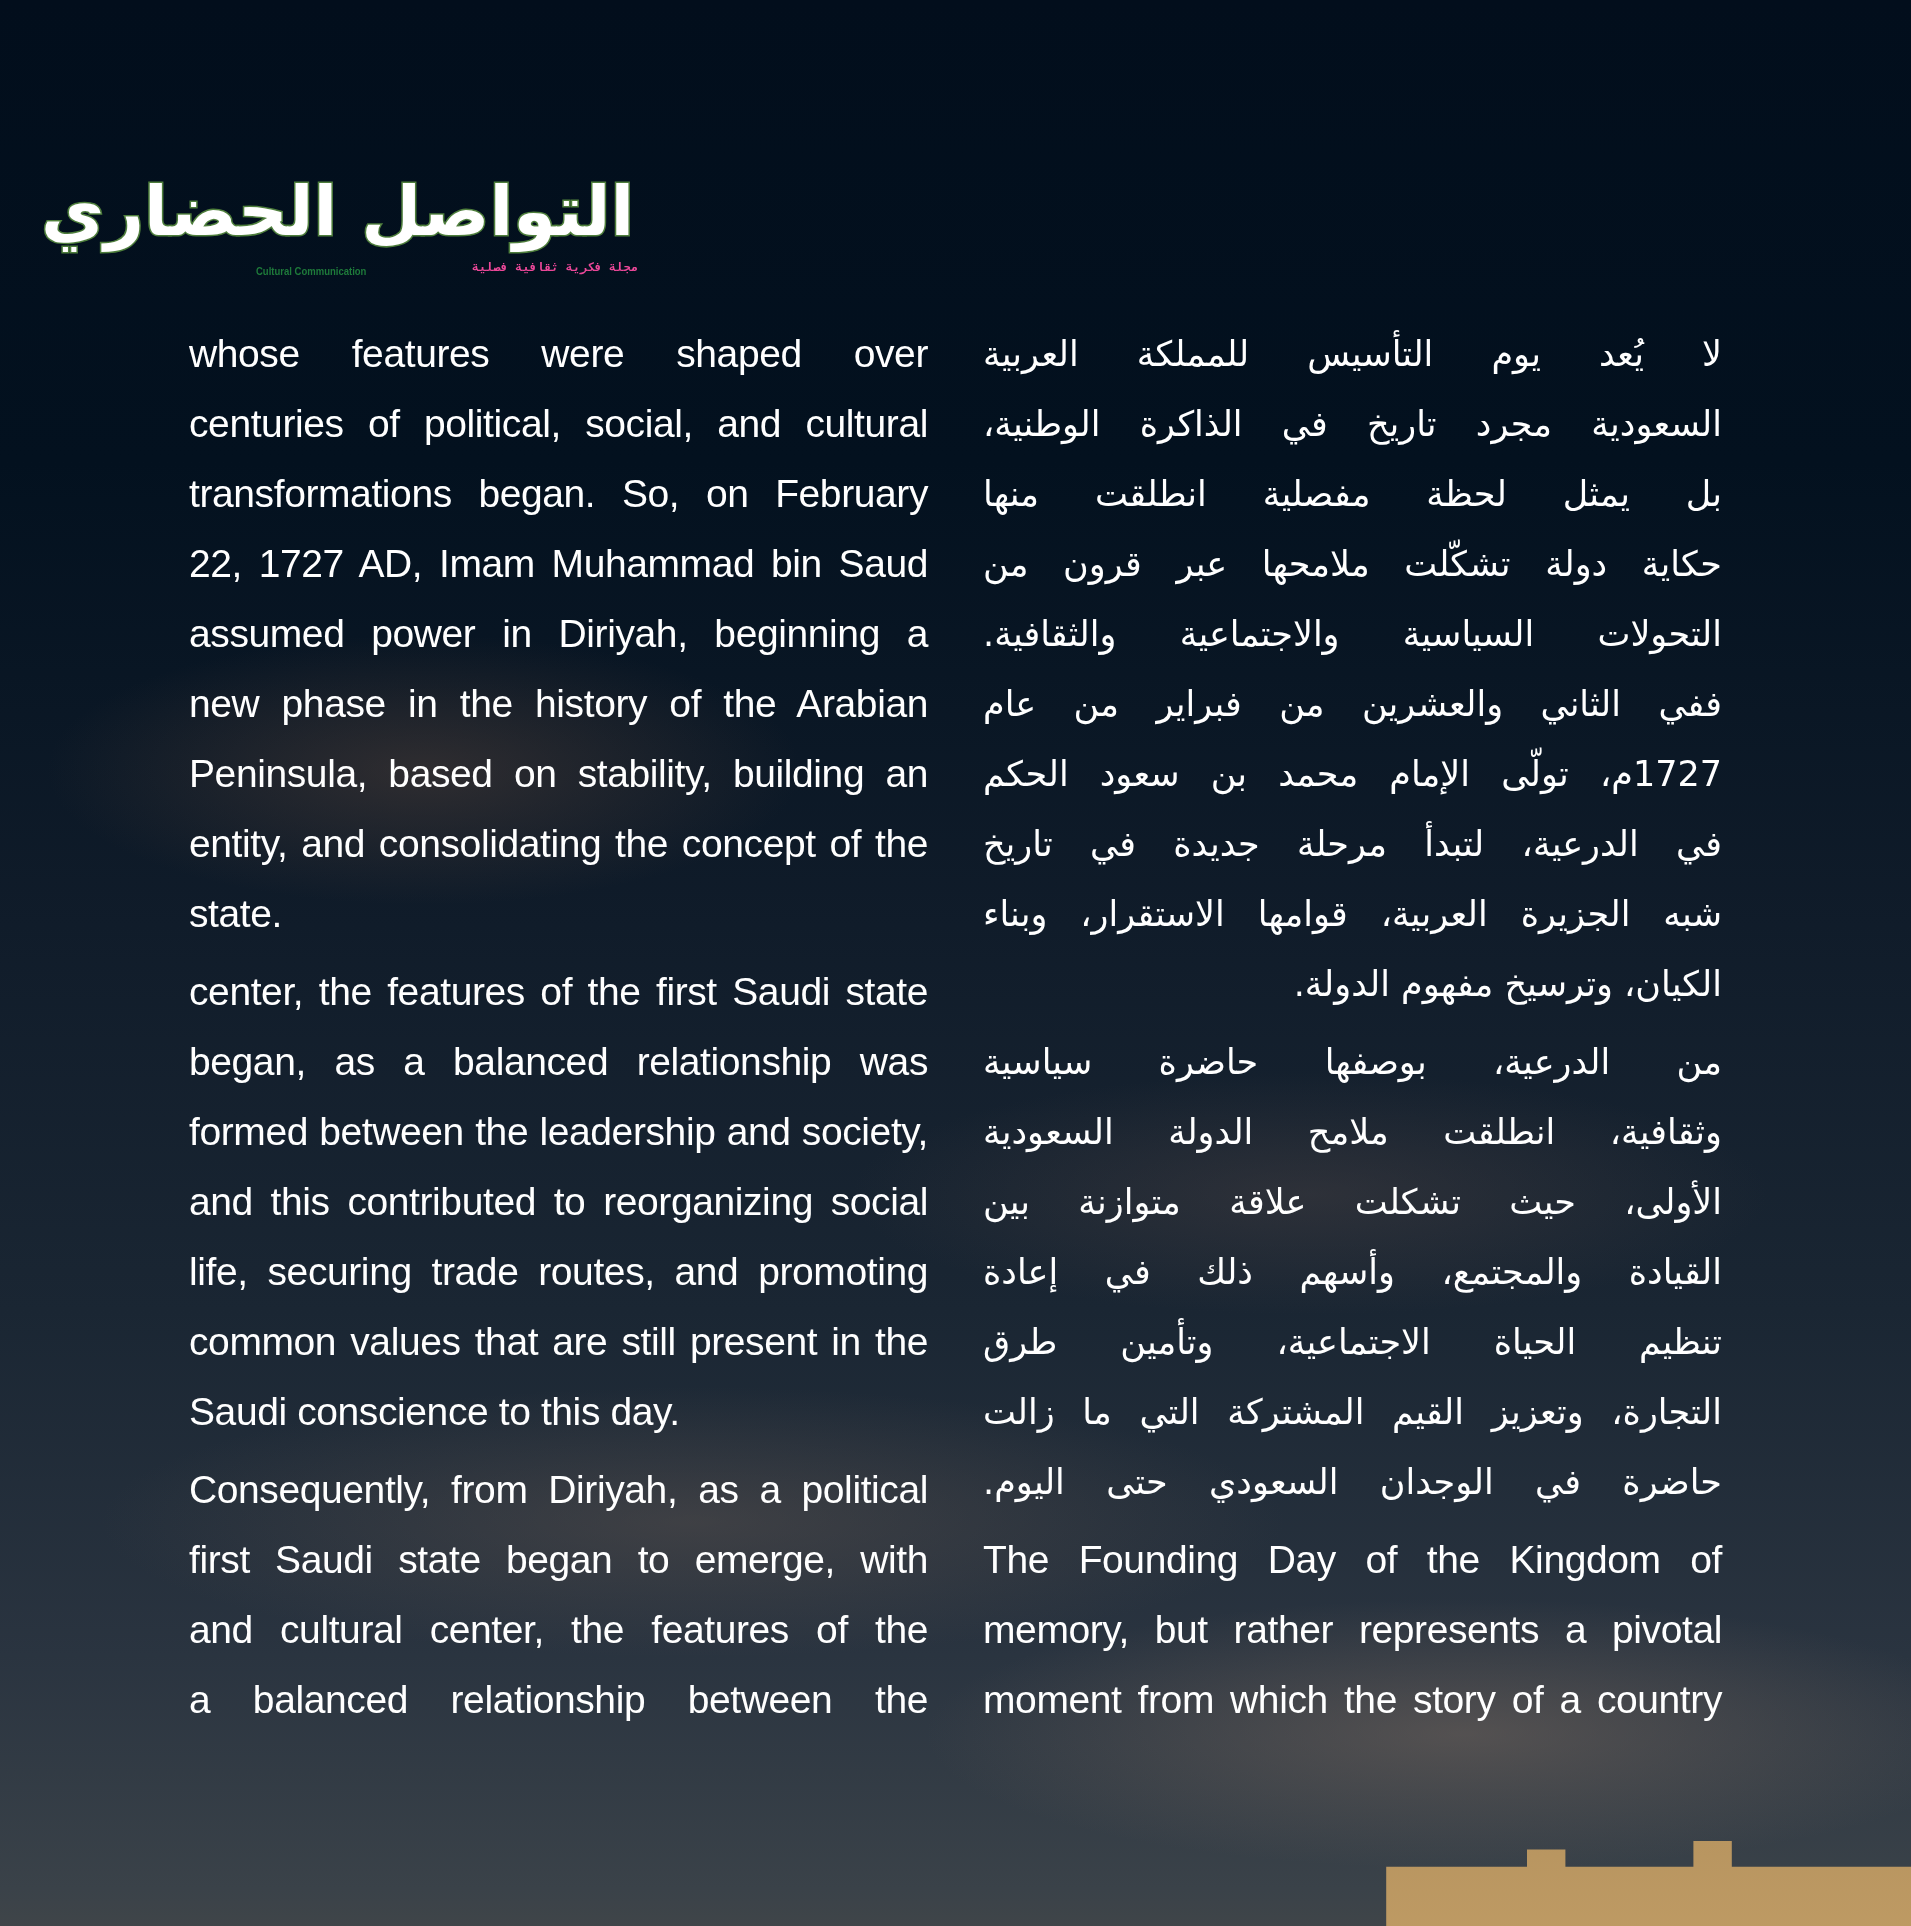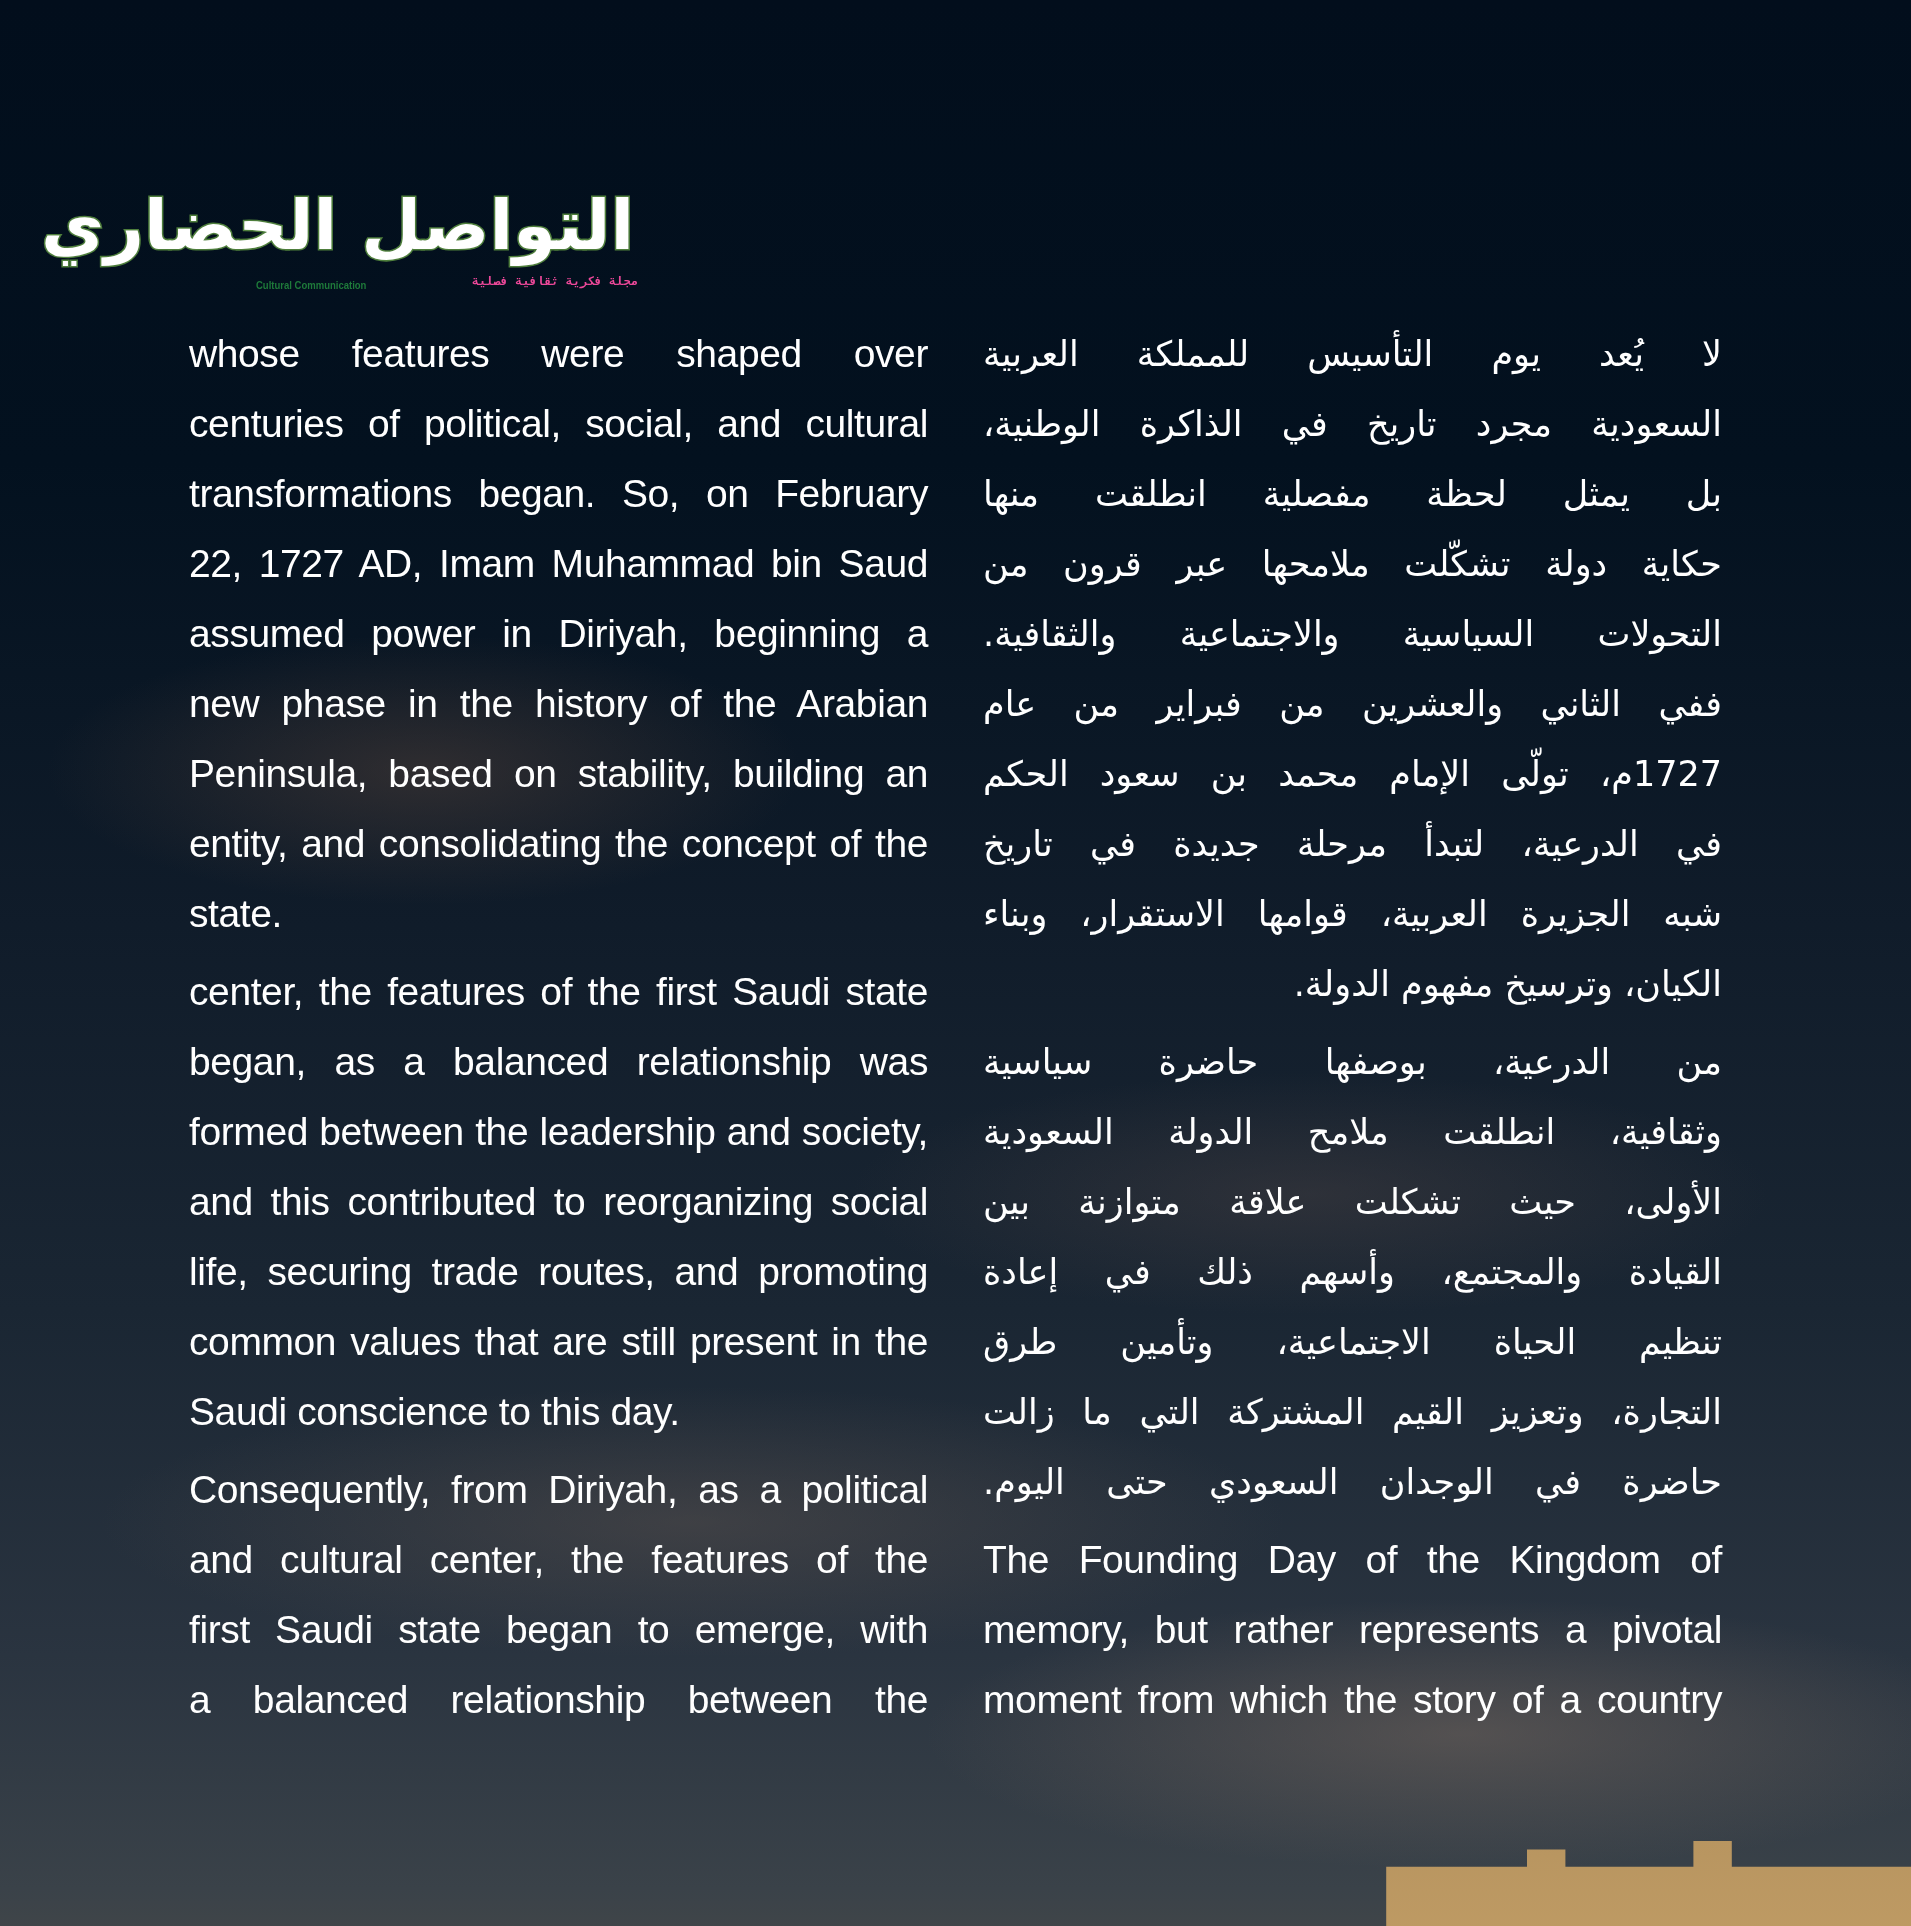--- a/index.html
+++ b/index.html
@@ -20,21 +20,21 @@
   }
   
   .b { position: absolute; }
   .fort-main {
     left: 1271px; top: 1841px; width: 640px; height: 861px;
     background: linear-gradient(180deg, #b89560 0%, #c9a46a 30%, #a98c5d 70%, #8a7452 100%);
     clip-path: polygon(8% 12%, 18% 12%, 18% 3%, 40% 3%, 40% 1%, 46% 1%, 46% 3%, 66% 3%, 66% 0%, 72% 0%, 72% 3%, 100% 3%, 100% 100%, 0% 100%, 0% 20%, 8% 20%);
   }
 
   
-  .logo { position: absolute; left: 180px; top: 195px; width: 458px; height: 92px; }
+  .logo { position: absolute; left: 180px; top: 181px; width: 458px; height: 92px; }
   .logo-title {
     position: absolute; right: 3.9px; top: -11.6px;
     font-family: "DejaVu Sans", sans-serif; font-weight: bold;
     font-size: 69px; line-height: 85px; color: #ffffff;
     direction: rtl; white-space: nowrap;
     -webkit-text-stroke: 3.1px #4e7e3c; paint-order: stroke fill;
     text-shadow: 0 0 0 #4e7e3c;
   }
   .logo-sub-en {
     position: absolute; left: 76px; top: 83px;
@@ -104,22 +104,22 @@
     <span class="line">center, the features of the first Saudi state</span>
     <span class="line">began, as a balanced relationship was</span>
     <span class="line">formed between the leadership and society,</span>
     <span class="line">and this contributed to reorganizing social</span>
     <span class="line">life, securing trade routes, and promoting</span>
     <span class="line">common values that are still present in the</span>
     <span class="line last">Saudi conscience to this day.</span>
   </p>
   <p>
     <span class="line">Consequently, from Diriyah, as a political</span>
+    <span class="line">first Saudi state began to emerge, with</span>
     <span class="line">and cultural center, the features of the</span>
-    <span class="line">first Saudi state began to emerge, with</span>
     <span class="line">a balanced relationship between the</span>
   </p>
 </div>
 
 <div class="col col-ar">
   <p>
     <span class="line">لا يُعد يوم التأسيس للمملكة العربية</span>
     <span class="line">السعودية مجرد تاريخ في الذاكرة الوطنية،</span>
     <span class="line">بل يمثل لحظة مفصلية انطلقت منها</span>
     <span class="line">حكاية دولة تشكّلت ملامحها عبر قرون من</span>

